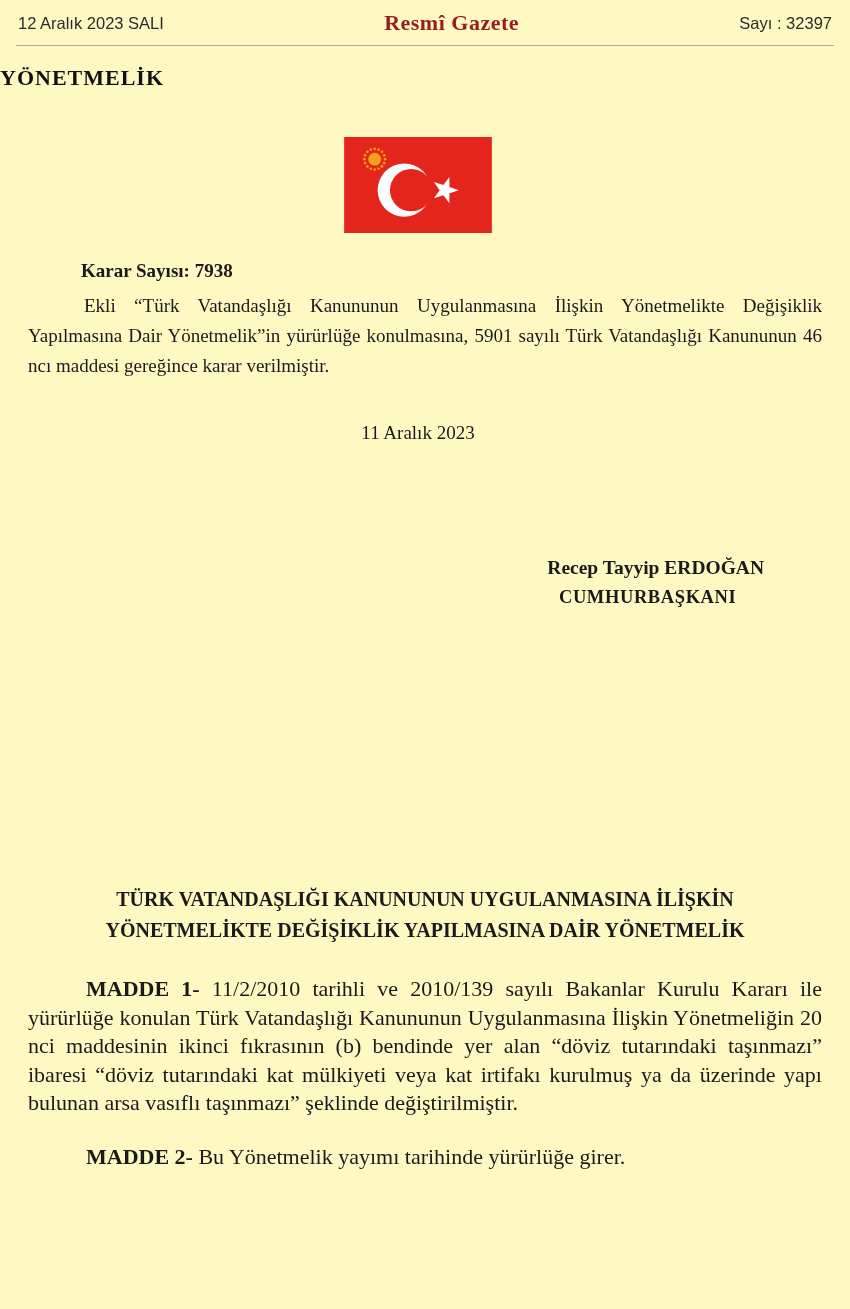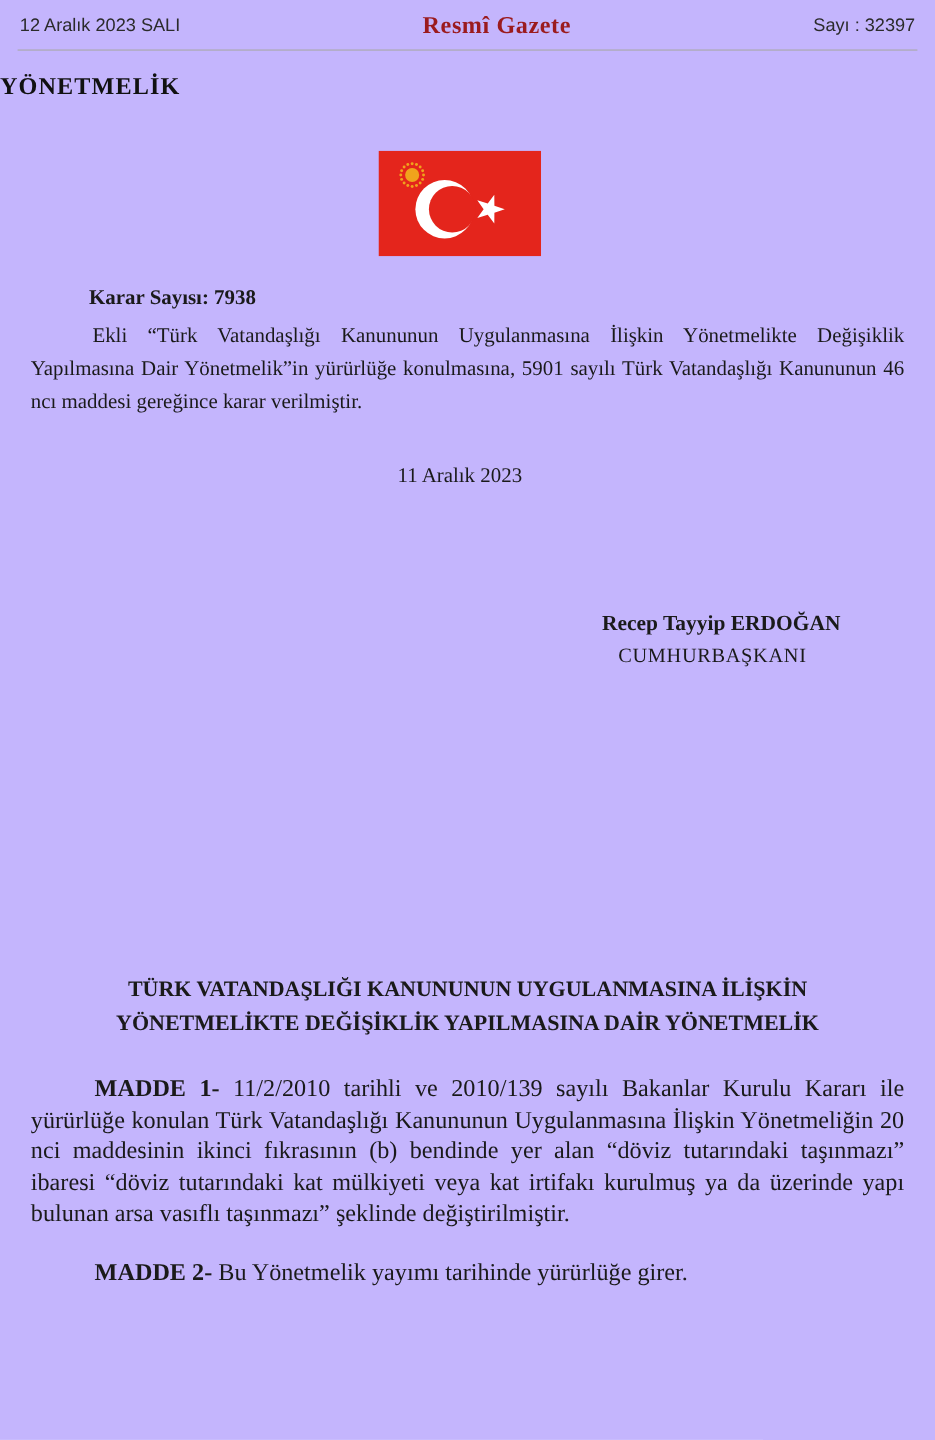--- a/index.html
+++ b/index.html
@@ -7,21 +7,21 @@
     width: 850px;
     background: #ffffff;
     font-family: "Liberation Serif", "DejaVu Serif", serif;
     color: #1a1a1a;
   }
   .page {
     position: relative;
     width: 850px;
     height: 1309px;
     overflow: hidden;
-    background: #c4b5fd;
+    background: #fef9c3;
   }
 
   
   .masthead {
     display: flex;
     justify-content: space-between;
     align-items: flex-end;
     margin: 0 16px;
     padding: 10px 2px 9px 2px;
     border-bottom: 1.5px solid #a8a8a8;
@@ -84,20 +84,21 @@
   }
   .signature-name {
     font-size: 19.5px;
     font-weight: bold;
     margin-left: 16px;
   }
   .signature-title {
     font-size: 18.5px;
     margin-top: 8px;
     letter-spacing: 0.6px;
+    font-weight: bold;
   }
 
   
   .regulation-title {
     margin: 276px 28px 0 28px;
     text-align: center;
     font-size: 20px;
     font-weight: bold;
     line-height: 31px;
   }

